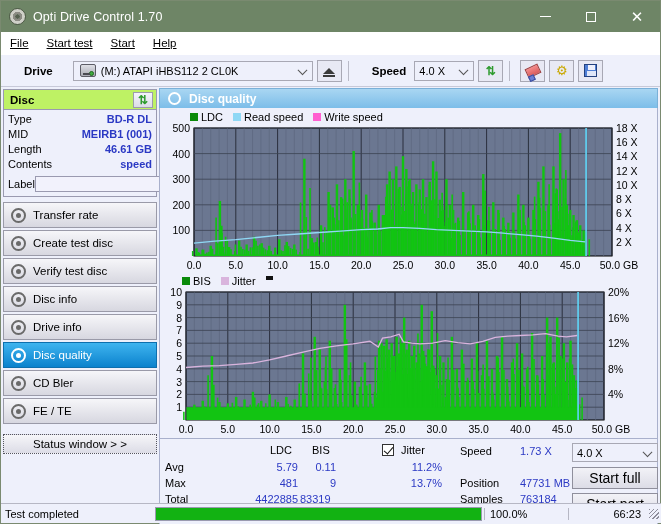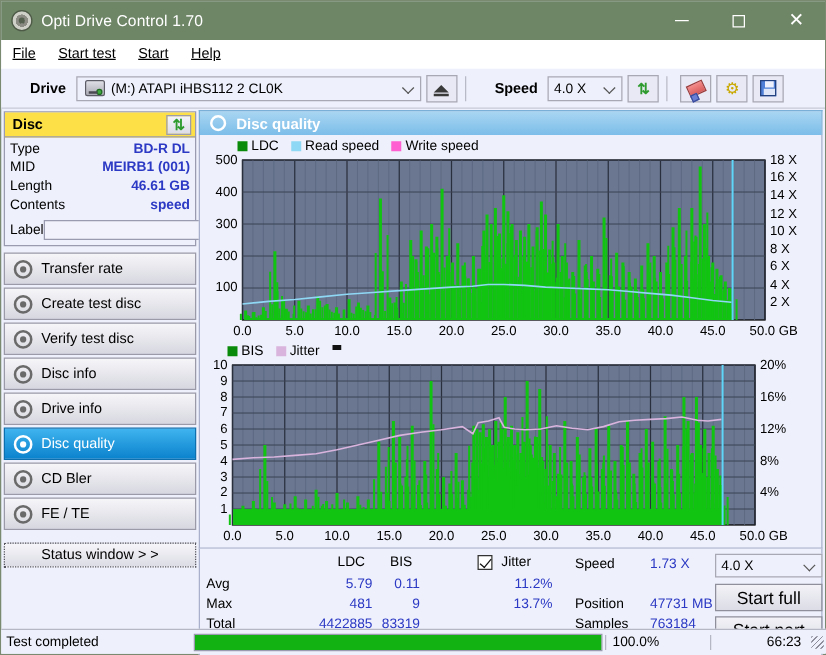--- a/index.html
+++ b/index.html
@@ -35,21 +35,21 @@
   .menu-item u{text-decoration:underline;}
 
   
   .toolbar{height:32px;background:#eef0fb;display:flex;align-items:center;
            padding:0 6px;box-sizing:border-box;border-bottom:1px solid #c7c9d8;}
   .tlabel{font-weight:bold;font-size:11.5px;color:#000;margin:0 8px 0 6px;padding-left:11px;}
   .combo{height:20px;border:1px solid #a8a8b4;background:#eef0fb;display:flex;align-items:center;
          box-sizing:border-box;font-size:11px;color:#000;padding-left:4px;position:relative;}
   .combo .chev{position:absolute;right:6px;top:50%;transform:translateY(-60%) rotate(45deg);
                width:6px;height:6px;border-right:1.4px solid #555;border-bottom:1.4px solid #555;}
-  #drive-combo{width:276px;}
+  #drive-combo{width:240px;margin-left:12px;}
   #speed-combo{width:60px;}
   .drive-ico{width:16px;height:13px;margin:0 5px 0 2px;
              background:linear-gradient(#dfe0e6,#a9aab4);border:1px solid #5c5c66;
              border-radius:2px;position:relative;box-sizing:border-box;}
   .drive-ico:after{content:"";position:absolute;left:2px;bottom:1px;width:7px;height:2px;background:#4a4a52;}
   .drive-ico:before{content:"";position:absolute;right:1px;bottom:0px;width:5px;height:5px;border-radius:50%;
                     background:#3faa3f;border:1px solid #1f6b1f;box-sizing:border-box;}
   .tbtn{width:25px;height:22px;border:1px solid #a8a8b4;background:#e8e9f4;
         margin-left:4px;display:flex;align-items:center;justify-content:center;box-sizing:border-box;}
   .eject{width:0;height:0;border-left:6px solid transparent;border-right:6px solid transparent;
@@ -66,21 +66,21 @@
   .floppy:after{content:"";position:absolute;left:3px;top:0;width:7px;height:5px;background:#eef0fb;}
   .floppy:before{content:"";position:absolute;left:2px;bottom:0;width:9px;height:5px;background:#dfe6f8;}
 
   
   .body{display:flex;height:439px;}
   .left{width:158px;box-sizing:border-box;padding:2px 2px 0 2px;}
   .right{flex:1;box-sizing:border-box;padding:1px 2px 0 0;}
 
   
   .disc-panel{border:1px solid #9a9ab0;background:#eef0fb;box-sizing:border-box;}
-  .disc-head{height:20px;background:#fde047;border-bottom:1px solid #9a9ab0;
+  .disc-head{height:20px;background:#bef264;border-bottom:1px solid #9a9ab0;
              display:flex;align-items:center;padding:0 3px;box-sizing:border-box;}
   .disc-head b{font-size:11.5px;flex:1;padding-left:3px;}
   .mini-btn{width:20px;height:16px;border:1px solid #9c9cab;background:linear-gradient(#f4f4fb,#dcdce8);
             display:flex;align-items:center;justify-content:center;box-sizing:border-box;}
   .disc-rows{padding:2px 4px 3px 4px;}
   .drow{display:flex;justify-content:space-between;line-height:15px;font-size:11px;}
   .drow .k{color:#000;}
   .drow .v{color:#2b39c4;font-weight:bold;}
   .label-row{display:flex;align-items:center;margin-top:3px;}
   .label-row .k{width:36px;font-size:11px;}
@@ -1177,21 +1177,21 @@
         <div class="cell val" style="left:140px;top:22px;width:36px;text-align:right;">0.11</div>
         <div class="cell val" style="left:222px;top:22px;width:60px;text-align:right;">11.2%</div>
 
         <div class="cell" style="left:5px;top:38px;">Max</div>
         <div class="cell val" style="left:90px;top:38px;width:48px;text-align:right;">481</div>
         <div class="cell val" style="left:140px;top:38px;width:36px;text-align:right;">9</div>
         <div class="cell val" style="left:222px;top:38px;width:60px;text-align:right;">13.7%</div>
 
         <div class="cell" style="left:5px;top:54px;">Total</div>
         <div class="cell val" style="left:60px;top:54px;width:78px;text-align:right;">4422885</div>
-        <div class="cell val" style="left:140px;top:54px;width:36px;text-align:right;">83319</div>
+        <div class="cell val" style="left:140px;top:54px;width:36px;text-align:left;">83319</div>
 
         <div class="cell" style="left:300px;top:6px;">Speed</div>
         <div class="cell val" style="left:360px;top:6px;">1.73 X</div>
         <div class="cell" style="left:300px;top:38px;">Position</div>
         <div class="cell val" style="left:360px;top:38px;">47731 MB</div>
         <div class="cell" style="left:300px;top:54px;">Samples</div>
         <div class="cell val" style="left:360px;top:54px;">763184</div>
 
         <div class="combo" style="position:absolute;left:412px;top:4px;width:86px;height:19px;">
           <span>4.0 X</span>

